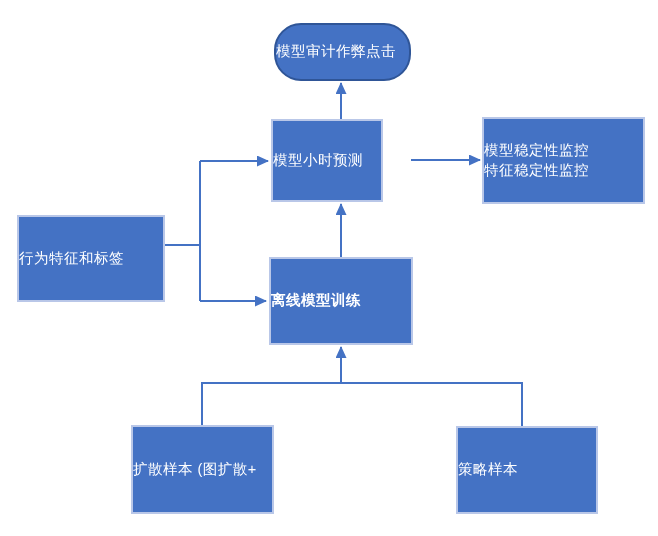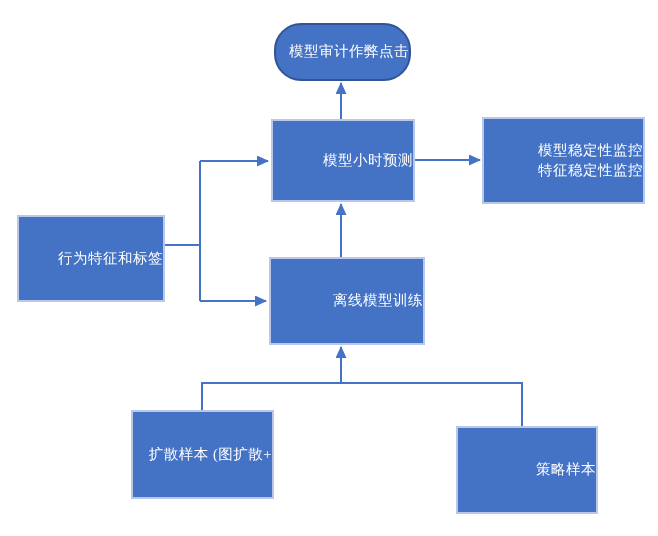--- a/index.html
+++ b/index.html
@@ -24,21 +24,21 @@
     pointer-events: none;
   }
   .node {
     position: absolute;
     box-sizing: border-box;
     background: #4472C4;
     border: 2px solid #B9C7E8;
     color: #ffffff;
     display: flex;
     flex-direction: column;
-    align-items: flex-end;
+    align-items: flex-start;
     justify-content: center;
     text-align: center;
     font-size: 14.5px;
     line-height: 1.35;
     letter-spacing: 0.5px;
   }
   .node.rounded {
     border-color: #2F5597;
     border-radius: 27px;
   }
@@ -73,38 +73,38 @@
 
     <path d="M202,425 L202,383 L522,383 L522,426" stroke="#4472C4" stroke-width="2" fill="none"></path>
 
     <path d="M341,384 L341,347" stroke="#4472C4" stroke-width="2" fill="none" marker-end="url(#arrow)"></path>
   </svg>
 
   <div class="node rounded" style="left:274px; top:23px; width:137px; height:58px;">
     <span>模型审计作弊点击</span>
   </div>
 
-  <div class="node" style="left:271px; top:119px; width:144px; height:83px;">
+  <div class="node" style="left:271px; top:119px; width:112px; height:83px;">
     <span>模型小时预测</span>
   </div>
 
   <div class="node" style="left:482px; top:117px; width:163px; height:87px;">
     <span>模型稳定性监控</span>
     <span>特征稳定性监控</span>
   </div>
 
   <div class="node" style="left:17px; top:201px; width:148px; height:87px;margin-top:14px;">
     <span>行为特征和标签</span>
   </div>
 
-  <div class="node" style="left:269px; top:257px; width:156px; height:88px;">
+  <div class="node" style="left:269px; top:257px; width:144px; height:88px;font-weight:bold;">
     <span>离线模型训练</span>
   </div>
 
-  <div class="node" style="left:131px; top:410px; width:143px; height:89px;font-family:Liberation Serif, serif;">
+  <div class="node" style="left:131px; top:425px; width:143px; height:89px;">
     <span>扩散样本 (图扩散+</span>
   </div>
 
   <div class="node" style="left:456px; top:426px; width:142px; height:88px;">
     <span>策略样本</span>
   </div>
 
 </div>
 
 </body></html>

